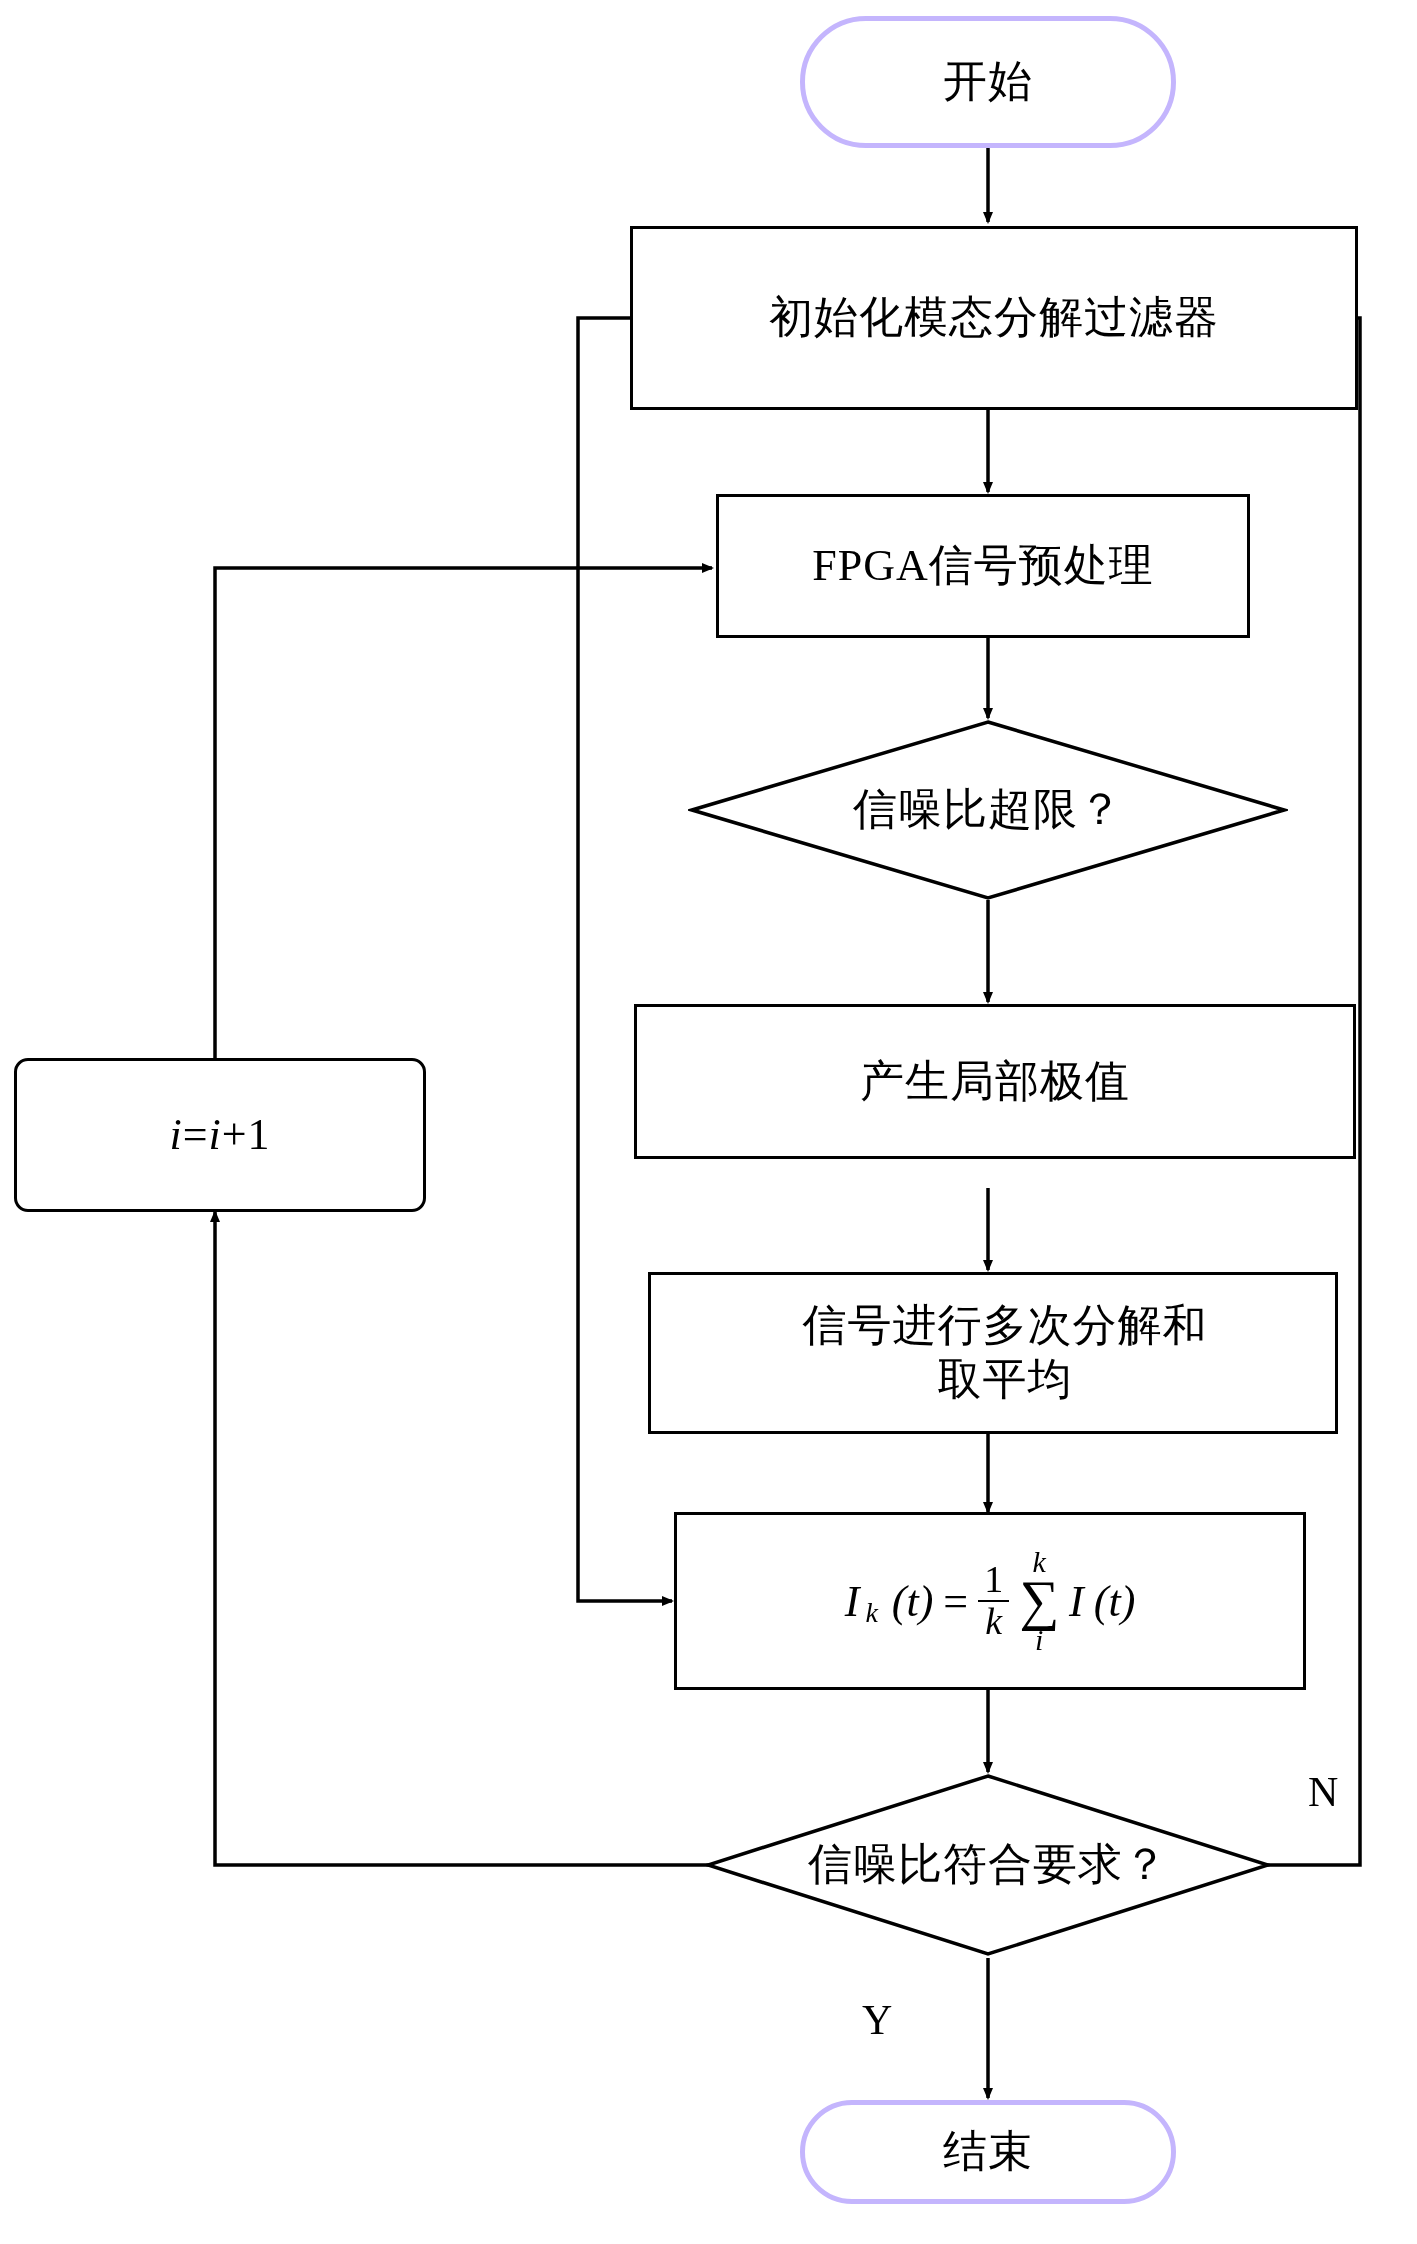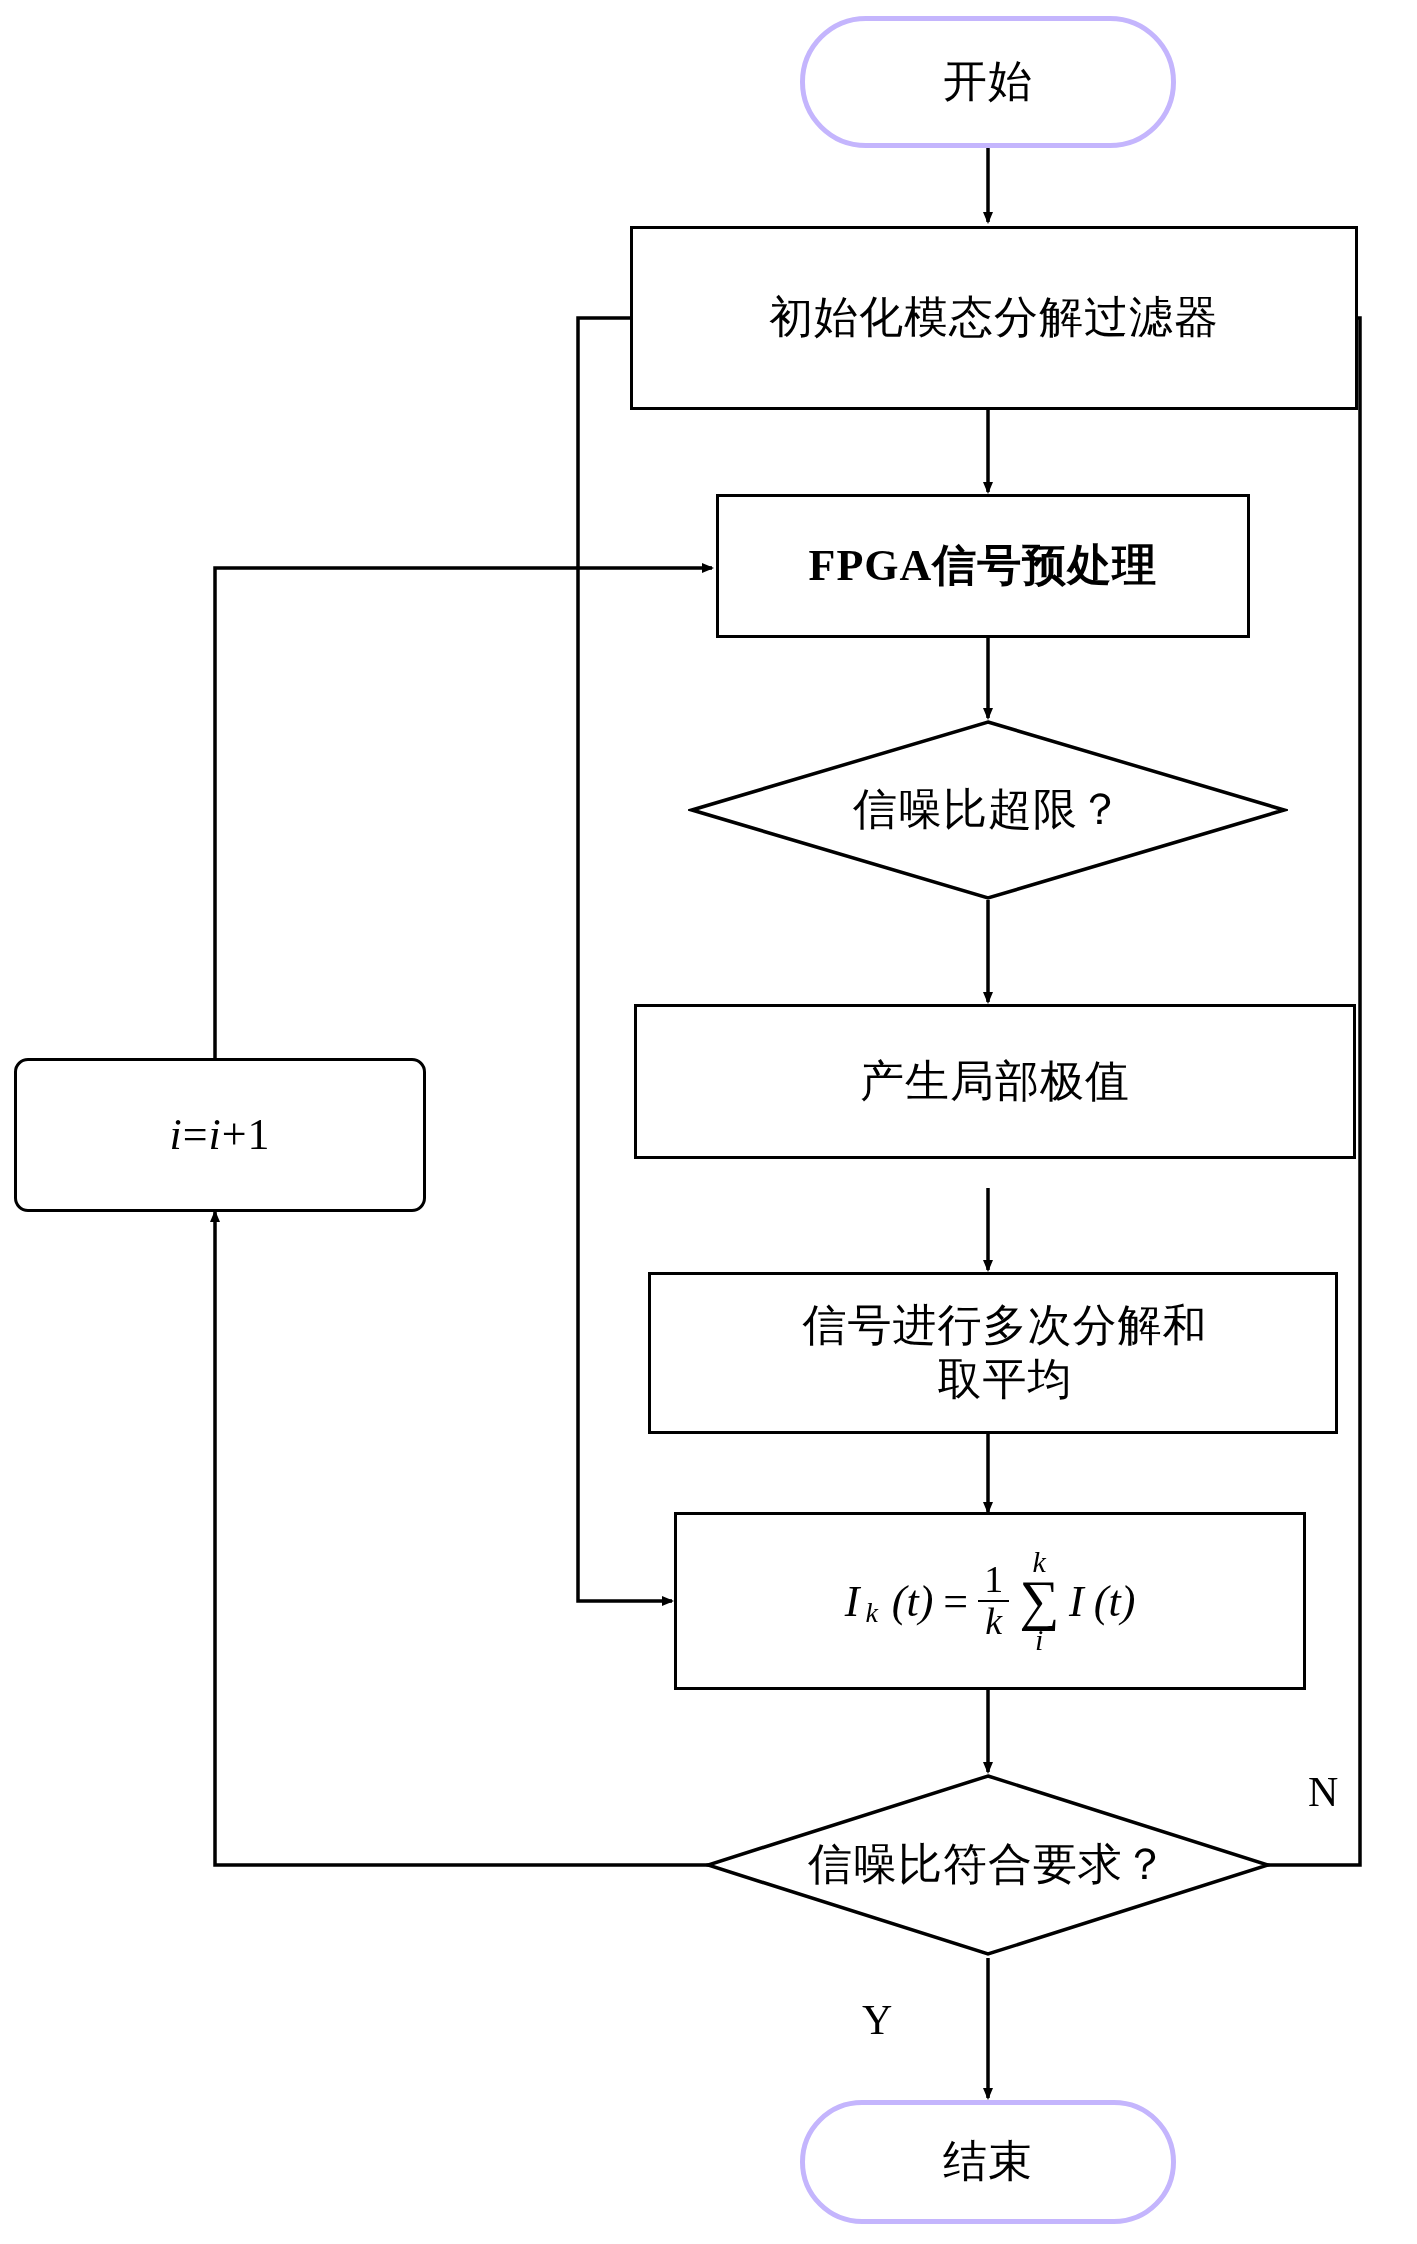--- a/index.html
+++ b/index.html
@@ -63,21 +63,21 @@
   </svg>
 
   <div class="node term" style="left:800px;top:16px;width:376px;height:132px;">
     <span class="txt">开始</span>
   </div>
 
   <div class="node rect" style="left:630px;top:226px;width:728px;height:184px;">
     <span class="txt">初始化模态分解过滤器</span>
   </div>
 
-  <div class="node rect" style="left:716px;top:494px;width:534px;height:144px;font-weight:bold;">
+  <div class="node rect" style="left:716px;top:494px;width:534px;height:144px;">
     <span class="txt">FPGA信号预处理</span>
   </div>
 
   <div class="dia-wrap" style="left:688px;top:718px;width:600px;height:184px;">
     <svg width="600" height="184" viewBox="0 0 600 184">
       <polygon points="300,4 596,92 300,180 4,92" fill="#fff" stroke="#000" stroke-width="3.5"></polygon>
     </svg>
     <div class="dia-label">
         <span class="txt">信噪比超限？</span>
       </div>
@@ -120,20 +120,20 @@
         <span class="txt">信噪比符合要求？</span>
       </div>
   </div>
 
   <div class="node rect" style="left:14px;top:1058px;width:412px;height:154px;border-radius:14px;">
     <span class="txt">
       <span class="ital">i</span><span>=</span><span class="ital">i</span><span>+1</span>
     </span>
   </div>
 
-  <div class="node term" style="left:800px;top:2100px;width:376px;height:124px;">
+  <div class="node term" style="left:800px;top:2100px;width:376px;height:104px;">
     <span class="txt">结束</span>
   </div>
 
   <div class="edge-label" style="left:1308px;top:1768px;">N</div>
   <div class="edge-label" style="left:862px;top:1996px;">Y</div>
 
 </div>
 
 </body></html>

